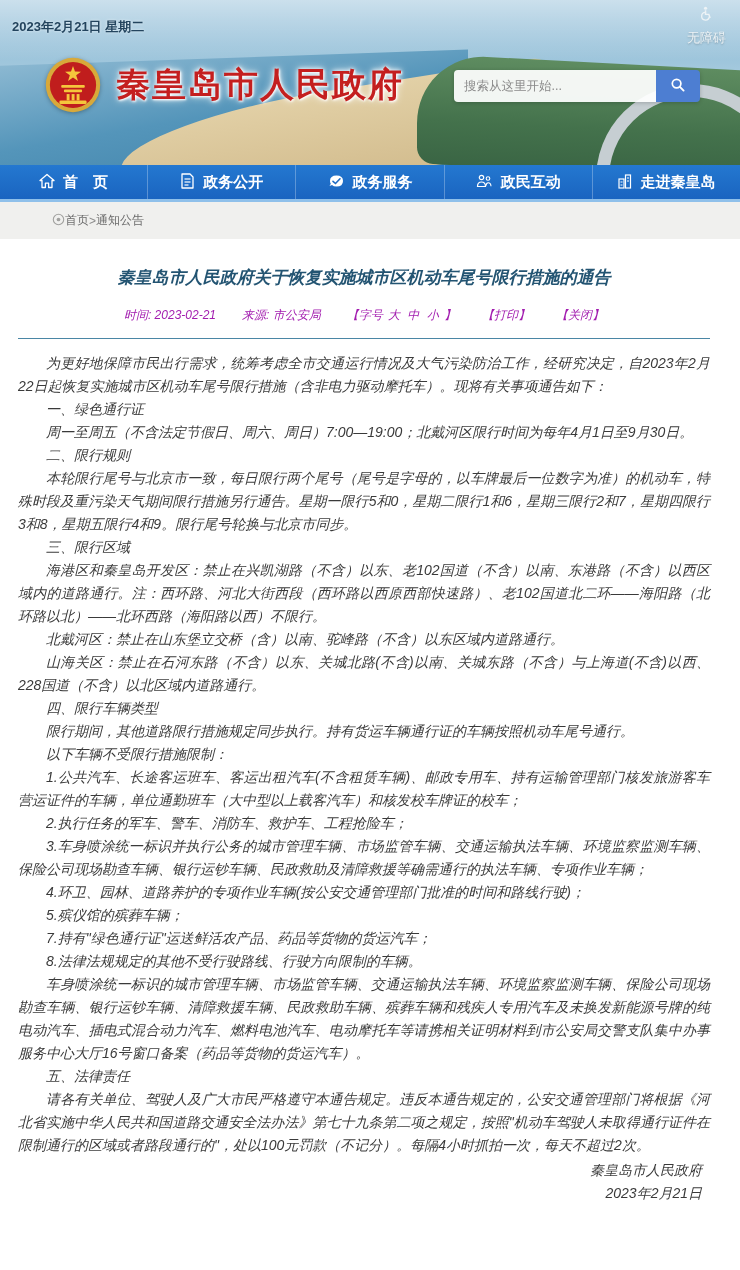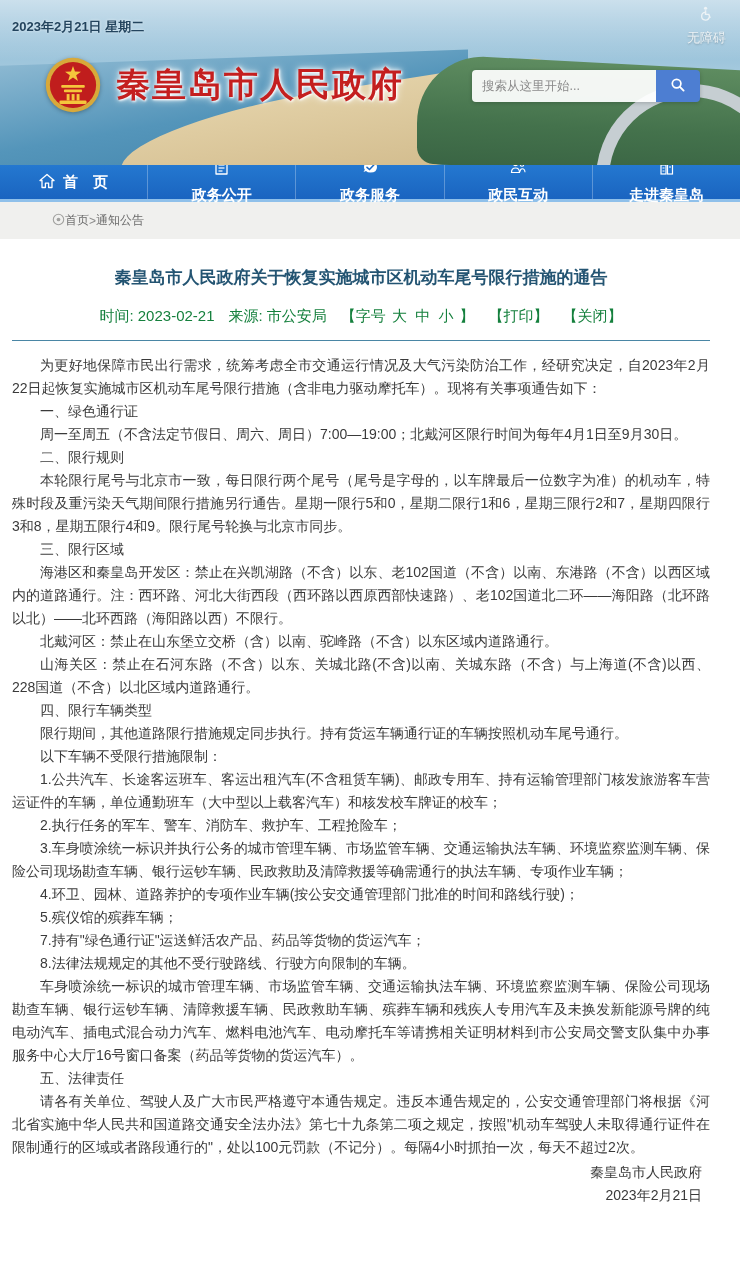--- a/index.html
+++ b/index.html
@@ -29,47 +29,47 @@
   .topdate { font-size:13px; font-weight:bold; color:#23445e; text-shadow:0 0 3px rgba(255,255,255,.7); }
   .access { display:flex; align-items:center; gap:5px; font-size:13px; color:#edf3f6;
             text-shadow:0 1px 2px rgba(0,0,0,.25); cursor:pointer;flex-direction:column; }
 
   .brand { position:absolute; left:44px; top:56px; display:flex; align-items:center; gap:14px; z-index:5; }
   .emblem { width:58px; height:58px; display:block; filter:drop-shadow(0 1px 2px rgba(0,0,0,.3)); }
   .sitename { font-size:34px; font-weight:bold; color:#c41f1f; letter-spacing:2px;
               text-shadow:0 0 4px #fff,0 0 8px #fff,1px 1px 2px rgba(255,255,255,.9);
               font-family:"Liberation Serif","DejaVu Serif",serif; }
 
-  .search { position:absolute; right:40px; top:70px; display:flex; width:228px; height:32px; z-index:5;
+  .search { position:absolute; right:40px; top:70px; display:flex; width:246px; height:32px; z-index:5;
             border-radius:4px; overflow:hidden; box-shadow:0 1px 4px rgba(0,0,0,.2); }
   .search input { flex:1; border:none; outline:none; padding:0 10px; font-size:12.5px;
                   background:rgba(255,255,255,.93); color:#333; }
   .search input::placeholder { color:#8a8a8a; }
   .search-btn { width:44px; background:#4d7ed2; border:none; display:flex; align-items:center;
                 justify-content:center; cursor:pointer; }
 
   
   .nav { display:flex; height:37px; background:linear-gradient(180deg,#2478d0 0%,#1a64c0 100%);
          border-bottom:3px solid #8fc0ea; }
   .nav-item { flex:1; display:flex; align-items:center; justify-content:center; gap:8px;
               color:#fff; font-size:15px; font-weight:bold; cursor:pointer; }
-  .nav-item + .nav-item { border-left:1px solid rgba(255,255,255,.28);flex-direction:column; }
+  .nav-item + .nav-item { border-left:1px solid rgba(255,255,255,.28); }
   .nav-item svg { flex:0 0 auto; }
 
   
   .crumbbar { height:37px; background:#f0f0ee; display:flex; align-items:center; padding-left:52px; }
   .crumbbar, .crumbbar a { font-size:12px; color:#6b6b6b; }
   .crumb-link { cursor:pointer; }
   .crumb-sep { color:#8a8a8a; }
 
   
-  .content { background:#fff; padding:26px 30px 0 12px; }
+  .content { background:#fff; padding:26px 30px 0 18px;font-style:italic; }
   .a-title { text-align:center; font-size:17px; font-weight:bold; color:#235472; line-height:1.5; }
-  .meta { margin-top:16px; display:flex; justify-content:center; align-items:center; gap:14px;
-          font-size:15px; color:#15803d; }
+  .meta { margin-top:16px; display:flex; justify-content:center; align-items:center; gap:26px;
+          font-size:12px; color:#a21caf; }
   .meta .clickable { cursor:pointer; }
   .fs-opt { cursor:pointer; margin:0 2px; }
   .divider { margin-top:14px; border-top:1px solid #4a86a5; }
 
   .article-body { margin-top:13px; }
   .article-body p { font-size:14px; line-height:23px; color:#3a3a3a; text-indent:2em;
                     text-align:justify; }
   .sign { margin-top:2px; text-align:right; padding-right:8px; }
   .sign div { font-size:14px; line-height:23px; color:#3a3a3a; }
 </style>

